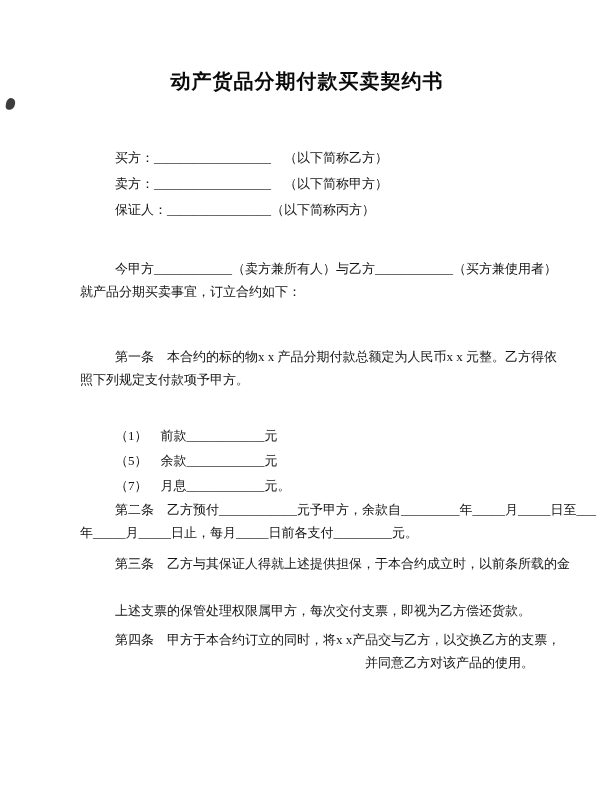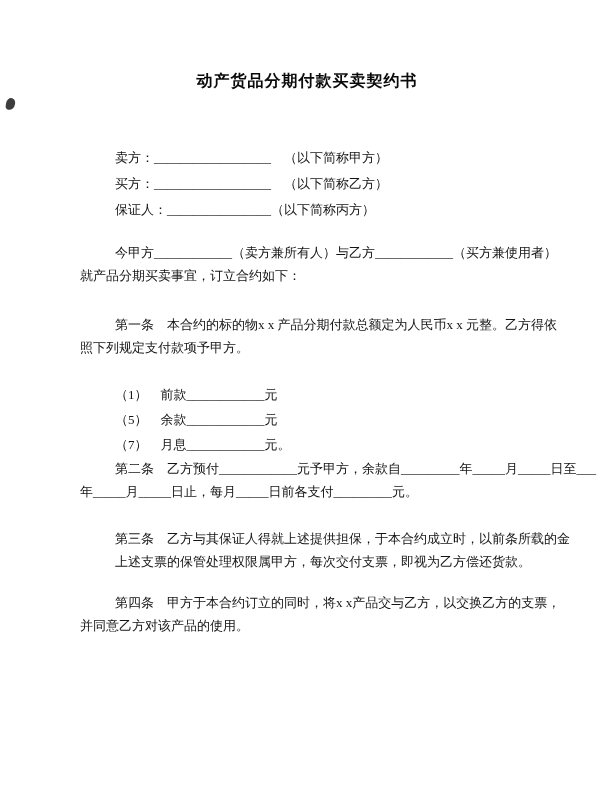--- a/index.html
+++ b/index.html
@@ -11,38 +11,38 @@
     overflow: hidden;
     font-family: "Liberation Serif", "DejaVu Serif", serif;
     font-size: 13px;
     color: #141414;
   }
   .page { width: 612px; height: 792px; position: relative; }
   .content { padding: 0 78px 0 80px; }
   .title {
     margin-top: 71px;
     line-height: 20px;
-    font-size: 16px;
+    font-size: 20px;
     font-weight: bold;
     text-align: center;
     letter-spacing: 1px;
     color: #0a0a0a;
     white-space: nowrap;
   }
   .line { white-space: nowrap; }
   .parties { margin-top: 54px; margin-left: 35px; line-height: 26px; }
   .para { line-height: 23px; }
   .indent { text-indent: 35px; }
-  .intro    { margin-top: 18px; }
-  .article1 { margin-top: 26px; }
-  .items    { margin-top: 23px; margin-left: 35px; line-height: 25px; }
+  .intro    { margin-top: 34px; }
+  .article1 { margin-top: 42px; }
+  .items    { margin-top: 32px; margin-left: 35px; line-height: 25px; }
   .article2 { }
-  .article3 { margin-top: 24px; }
-  .note     { line-height: 23px; }
-  .article4 { margin-top: 18px; }
+  .article3 { margin-top: 8px; }
+  .note     { margin-top: 24px; line-height: 23px; }
+  .article4 { margin-top: 6px; text-align: right; }
   .stain {
     position: absolute;
     left: 6px;
     top: 27px;
     width: 9px;
     height: 12px;
     background: #3d3d3d;
     border-radius: 55% 45% 60% 40%;
     transform: rotate(10deg);
   }
@@ -51,22 +51,22 @@
 <body>
 
 <div class="page">
   <span class="stain"></span>
 
   <div class="content">
 
     <div class="title">动产货品分期付款买卖契约书</div>
 
     <div class="parties">
+      <div class="line">买方：__________________　（以下简称乙方）</div>
       <div class="line">卖方：__________________　（以下简称甲方）</div>
-      <div class="line">买方：__________________　（以下简称乙方）</div>
       <div class="line">保证人：________________（以下简称丙方）</div>
     </div>
 
     <div class="para intro">
       <div class="line indent">今甲方____________（卖方兼所有人）与乙方____________（买方兼使用者）</div>
       <div class="line">就产品分期买卖事宜，订立合约如下：</div>
     </div>
 
     <div class="para article1">
       <div class="line indent">第一条　本合约的标的物x x 产品分期付款总额定为人民币x x 元整。乙方得依</div>

